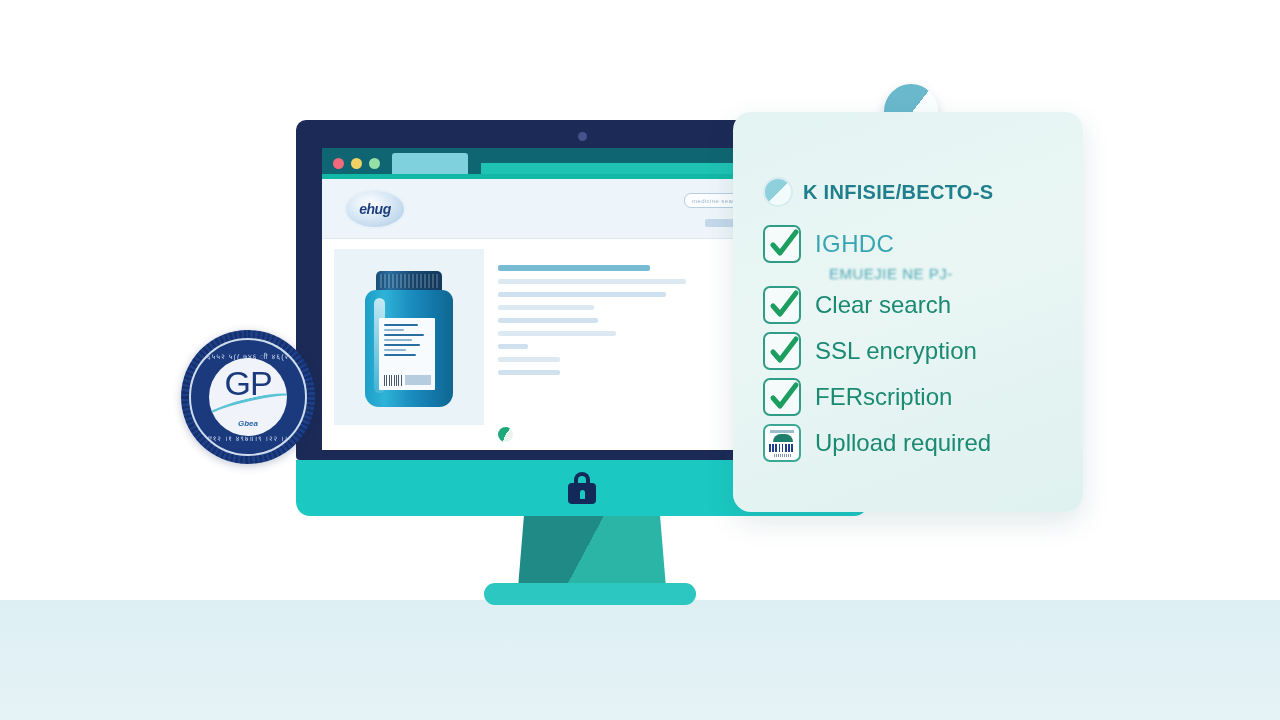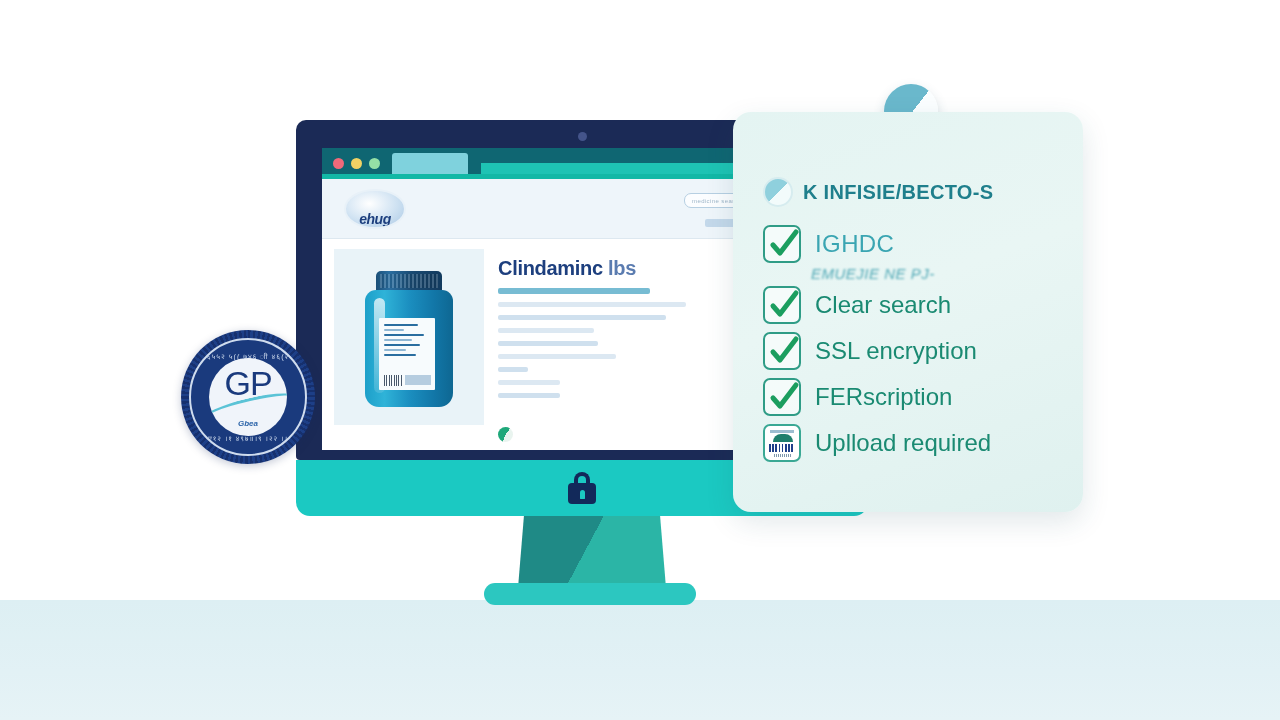--- a/index.html
+++ b/index.html
@@ -93,21 +93,21 @@
     border-bottom: 1px solid #dde8f0;
   }
   .site-logo {
     position: absolute;
     left: 22px; top: 10px;
     width: 62px; height: 40px;
     border-radius: 50%;
     background: radial-gradient(ellipse at 40% 35%, #ffffff 0%, #cfe2f2 55%, #a9c8e4 100%);
     border: 2px solid #e8f1f8;
     display: flex;
-    align-items: flex-end;
+    align-items: center;
     justify-content: center;
     overflow: hidden;
   }
   .site-logo span {
     font-size: 14px;
     font-weight: bold;
     color: #1d3f7e;
     letter-spacing: -0.5px;
     filter: blur(0.6px);
     font-style: italic;
@@ -464,23 +464,22 @@
   .check-label.blurred {
     color: #3aa5b2;
     filter: blur(0.55px);
     letter-spacing: 0.4px;
   }
   .check-sub {
     font-size: 15px;
     color: #4fa8b5;
     filter: blur(0.8px);
     letter-spacing: 0.5px;
-    margin: -4px 0 2px 48px;
+    margin: -4px 0 2px 66px;
     white-space: nowrap;
-    font-style: italic;
   }
 </style>
 </head>
 <body>
 
 <div id="stage">
 
   <div class="floor"></div>
 
   <div class="monitor-bezel">
@@ -525,24 +524,20 @@
                 <div class="lab-line s" style="width:22px"></div>
                 <div class="lab-line" style="width:32px"></div>
                 <div class="lab-bars"></div>
                 <div class="lab-chip"></div>
               </div>
             </div>
           </div>
         </div>
 
         <div class="product-detail">
-          <div class="product-title">
-            <span>Clindaminc</span>
-            <span class="faded">lbs</span>
-          </div>
           <div class="underline-bar"></div>
           <div class="txtline" style="width:188px"></div>
           <div class="txtline alt" style="width:168px"></div>
           <div class="txtline" style="width:96px"></div>
           <div class="txtline alt" style="width:100px"></div>
           <div class="txtline" style="width:118px"></div>
           <div class="txtline alt" style="width:30px"></div>
           <div class="txtline" style="width:62px"></div>
           <div class="txtline alt" style="width:62px"></div>
           <div class="brand-mark"></div>

